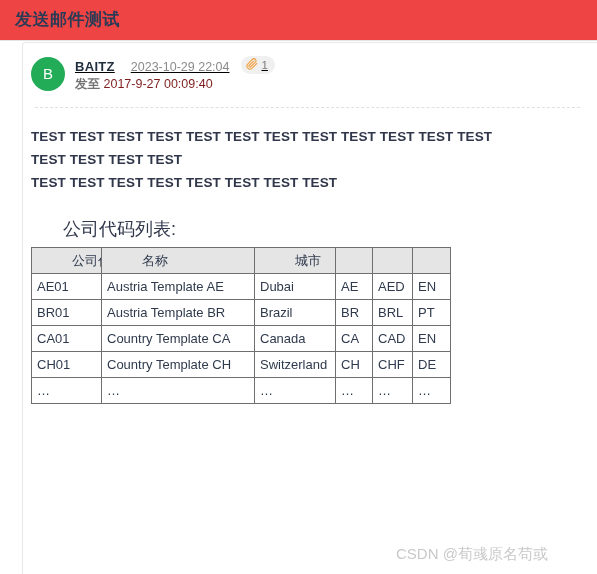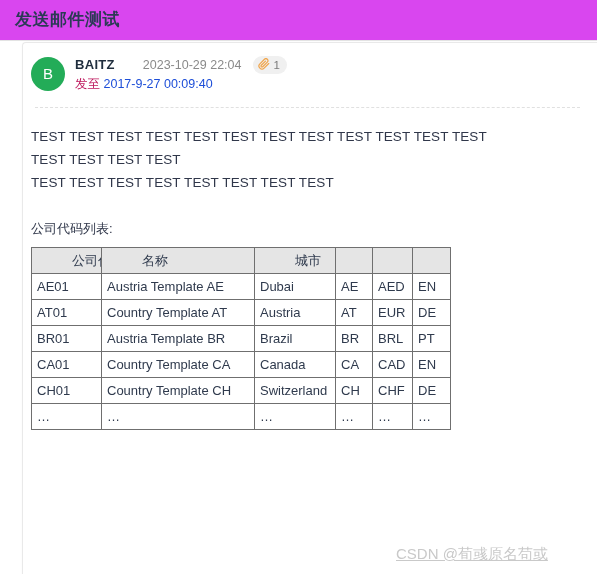--- a/index.html
+++ b/index.html
@@ -16,21 +16,21 @@
     -webkit-font-smoothing: antialiased;
   }
 
   
   .page-header {
     position: absolute;
     left: 0;
     top: 0;
     width: 597px;
     height: 41px;
-    background: #d946ef;
+    background: #ef4444;
     border-bottom: 1px solid #e3e3e3;
     box-sizing: border-box;
   }
   .page-title {
     position: absolute;
     left: 15px;
     top: 8px;
     font-size: 17px;
     font-weight: bold;
     color: #2b3a55;
@@ -75,31 +75,32 @@
     text-align: center;
     user-select: none;
   }
   .meta-lines {
     position: absolute;
     left: 52px;
     top: 12px;
   }
   .meta-row-1 {
     display: flex;
-    align-items: center;
+    align-items: flex-end;
     height: 19px;
+    text-decoration: underline;
   }
   .sender-name {
     font-size: 13px;
     font-weight: bold;
     color: #1f2d3d;
     letter-spacing: 0.3px;
   }
   .mail-date {
-    margin-left: 28px;
+    margin-left: 16px;
     font-size: 12.5px;
     color: #8a8a8a;
     white-space: nowrap;
   }
   .attach-badge {
     margin-left: 12px;
     display: inline-flex;
     align-items: center;
     gap: 3px;
     background: #f0f0f0;
@@ -115,24 +116,25 @@
     font-size: 11.5px;
     color: #7b7b7b;
   }
   .meta-row-2 {
     margin-top: 2px;
     font-size: 12.5px;
     color: #6b6b6b;
     white-space: nowrap;
   }
   .meta-row-2 .recv-label {
-    color: #be185d;
+    color: #737373;
+    font-weight: bold;
   }
   .meta-row-2 .recv-time {
-    color: #1d4ed8;
+    color: #7f1d1d;
   }
 
   .mail-divider {
     position: absolute;
     left: 12px;
     top: 64px;
     width: 545px;
     border-top: 1px dashed #e0e0e0;
   }
 
@@ -142,26 +144,28 @@
     left: 8px;
     top: 82px;
     width: 560px;
   }
   .body-line {
     font-size: 13.5px;
     color: #30374a;
     line-height: 23px;
     white-space: nowrap;
     letter-spacing: 0.1px;
+    font-weight: bold;
   }
   .list-label {
     margin-top: 25px;
-    font-size: 13px;
+    font-size: 18px;
     color: #30374a;
     line-height: 20px;
+    margin-left: 32px;
   }
 
   
   .company-table {
     margin-top: 8px;
     border-collapse: collapse;
     table-layout: fixed;
     width: 419px;
     font-size: 13px;
     color: #2f3a4d;
@@ -196,21 +200,20 @@
   
   .watermark {
     position: absolute;
     left: 396px;
     top: 545px;
     font-size: 15px;
     color: #c9c9c9;
     white-space: nowrap;
     user-select: none;
     pointer-events: none;
-    text-decoration: underline;
   }
 </style>
 </head>
 <body>
 
 <div class="page-header">
   <div class="page-title">发送邮件测试</div>
 </div>
 
 <div class="mail-card">
@@ -273,28 +276,20 @@
       <tbody id="company-table-body">
           <tr>
             <td>AE01</td>
             <td>Austria Template AE</td>
             <td>Dubai</td>
             <td>AE</td>
             <td>AED</td>
             <td>EN</td>
           </tr>
           <tr>
-            <td>AT01</td>
-            <td>Country Template AT</td>
-            <td>Austria</td>
-            <td>AT</td>
-            <td>EUR</td>
-            <td>DE</td>
-          </tr>
-          <tr>
             <td>BR01</td>
             <td>Austria Template BR</td>
             <td>Brazil</td>
             <td>BR</td>
             <td>BRL</td>
             <td>PT</td>
           </tr>
           <tr>
             <td>CA01</td>
             <td>Country Template CA</td>

